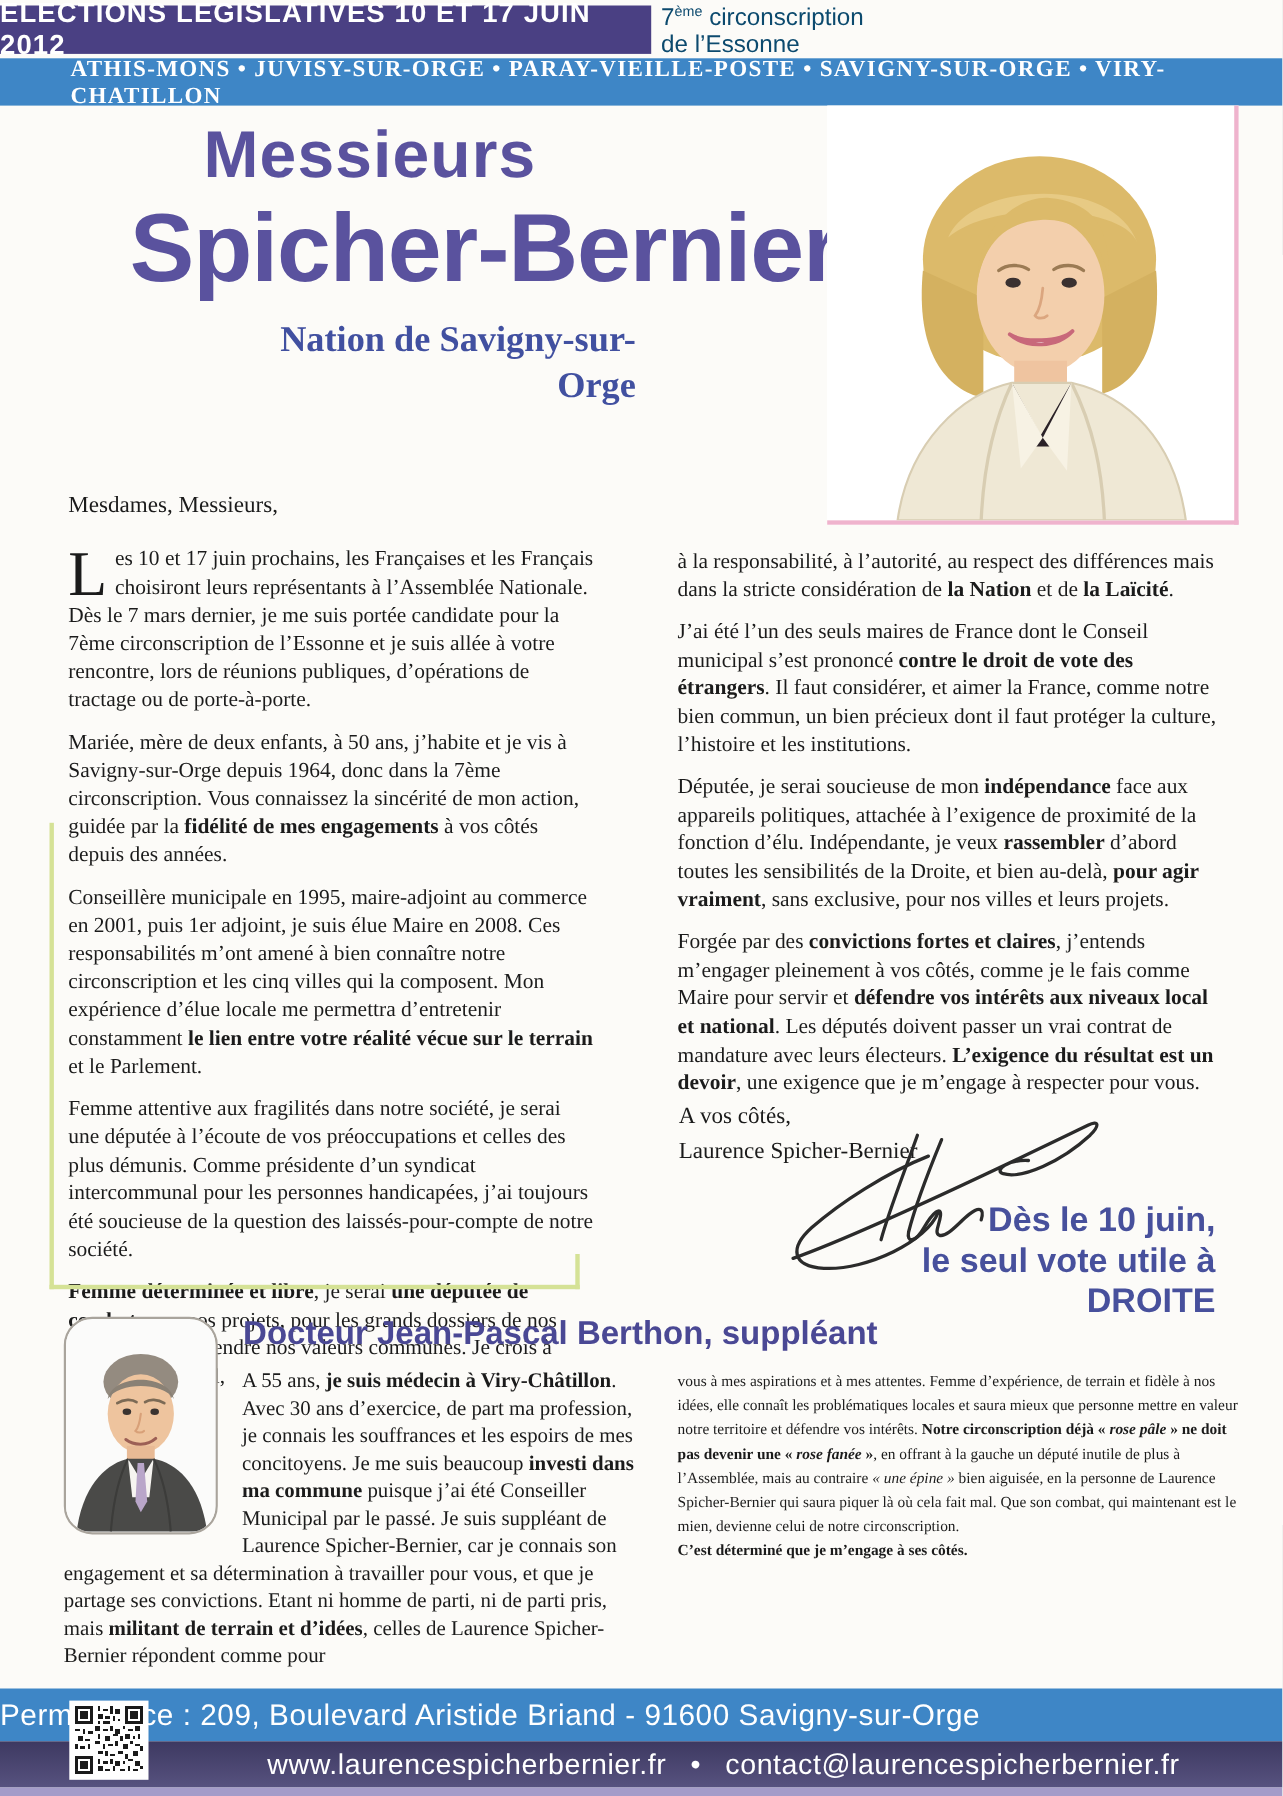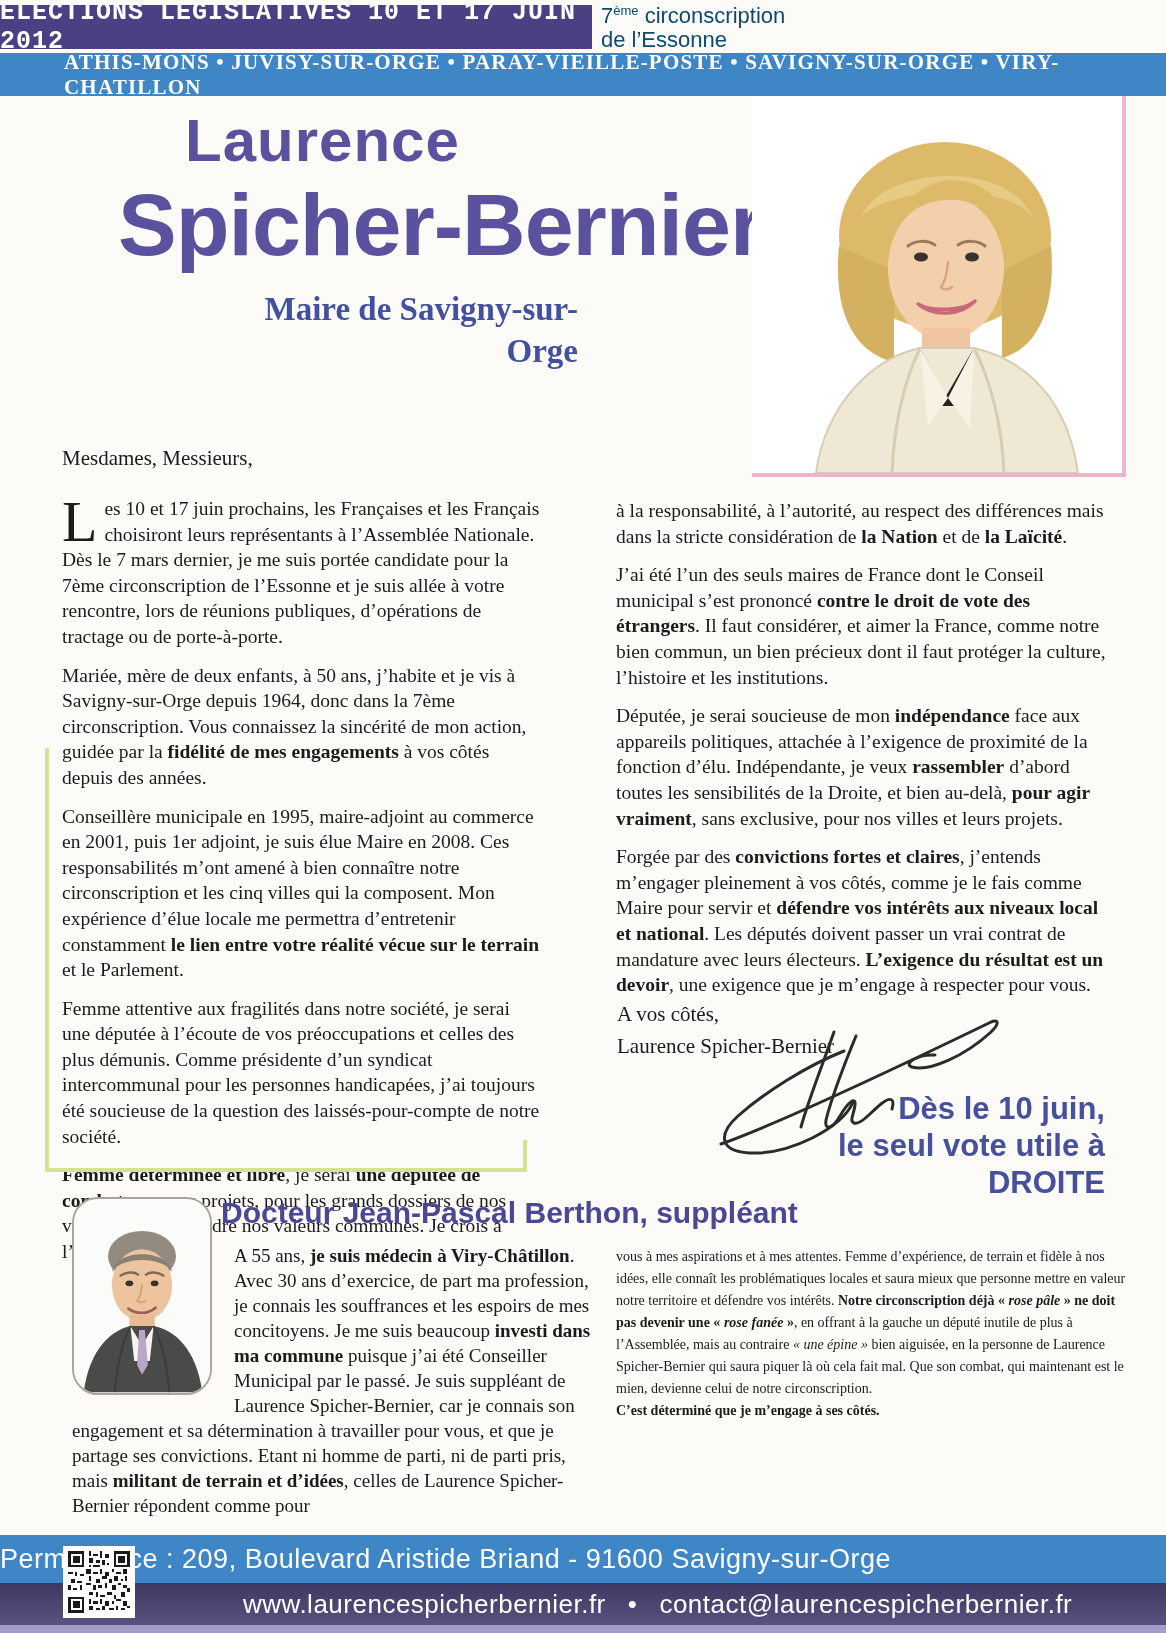--- a/index.html
+++ b/index.html
@@ -1,20 +1,20 @@
 <!DOCTYPE html>
 <html><head>
 <meta charset="utf-8">
 <style>
   html,body{margin:0;padding:0;background:#e8e8e8;}
   .page{position:relative;width:1166px;height:1633px;margin:0 auto;background:#fcfbf8;overflow:hidden;
         font-family:"Liberation Serif",serif;color:#1b1b1b;}
   
   .banner-top{position:absolute;left:0;top:5px;width:592px;height:44px;background:#4a4083;
-        color:#fff;font-family:Liberation Mono, monospace;font-weight:700;font-size:25px;
+        color:#fff;font-family:Liberation Sans, sans-serif;font-weight:700;font-size:25px;
         letter-spacing:1px;display:flex;align-items:center;justify-content:center;}
   .district{position:absolute;left:601px;top:4px;font-family:"Liberation Sans",sans-serif;
         font-size:22px;color:#0c4a6e;line-height:24px;}
   .district sup{font-size:13px;line-height:0;}
   .band-cities{position:absolute;left:0;top:53px;width:1166px;height:43px;background:#3e86c6;
         color:#fff;font-family:Liberation Serif, serif;font-weight:700;font-size:21px;
         letter-spacing:1.2px;display:flex;align-items:center;padding-left:64px;box-sizing:border-box;}
   
   .name-first{position:absolute;left:185px;top:106px;font-family:"Liberation Sans",sans-serif;
         font-weight:700;font-size:60px;color:#5a529e;letter-spacing:1px;}
@@ -37,21 +37,21 @@
   .gf-left{left:45px;top:748px;width:4px;height:424px;}
   .gf-bottom{left:45px;top:1168px;width:482px;height:4px;}
   .gf-up{left:523px;top:1140px;width:4px;height:32px;}
   .closing{position:absolute;left:617px;top:998px;font-size:21px;line-height:32px;}
   .sig{position:absolute;left:693px;top:1006px;width:312px;height:152px;}
   .slogan{position:absolute;left:770px;top:1090px;width:335px;text-align:right;
         font-family:"Liberation Sans",sans-serif;font-weight:700;font-size:31px;line-height:37px;color:#47509c;}
   
   .supp-head{position:absolute;left:221px;top:1196px;font-family:"Liberation Sans",sans-serif;
         font-weight:700;font-size:30px;color:#4a4894;}
-  .supp-left{position:absolute;left:72px;top:1197px;width:524px;}
+  .supp-left{position:absolute;left:58px;top:1197px;width:524px;}
   .supp-left .para{margin-top:46px;font-size:19px;line-height:25px;}
   .photo-float{float:left;width:140px;height:198px;margin:0 22px 6px 0;border:2px solid #a9a49c;
         border-radius:26px;overflow:hidden;background:#fbfbfa;box-sizing:border-box;}
   .photo-float svg{display:block;width:100%;height:100%;}
   .supp-right{position:absolute;left:616px;top:1246px;width:522px;}
   .supp-right .para{margin:0;font-size:14px;line-height:22px;}
   
   .f-blue{position:absolute;left:0;top:1535px;width:1166px;height:48px;background:#3e86c6;color:#fff;
         font-family:"Liberation Sans",sans-serif;font-size:27px;letter-spacing:0.5px;
         display:flex;align-items:center;box-sizing:border-box;}
@@ -72,24 +72,24 @@
     <span>ELECTIONS LEGISLATIVES 10 ET 17 JUIN 2012</span>
   </div>
   <div class="district">
     <div><span>7</span><sup>ème</sup><span> circonscription</span></div>
     <div>de l’Essonne</div>
   </div>
   <div class="band-cities">
     <span>ATHIS-MONS • JUVISY-SUR-ORGE • PARAY-VIEILLE-POSTE • SAVIGNY-SUR-ORGE • VIRY-CHATILLON</span>
   </div>
 
-  <div class="name-first">Laurence</div>
+  <div class="name-first">Messieurs</div>
   <div class="name-last">Spicher-Bernier</div>
   <div class="cand-titles">
-    <div>Maire de Savigny-sur-Orge</div>
+    <div>Nation de Savigny-sur-Orge</div>
   </div>
 
   <div class="photo-w">
     <svg viewBox="0 0 370 377">
       <rect width="370" height="377" fill="#ffffff"></rect>
       <ellipse cx="193" cy="140" rx="106" ry="94" fill="#dcba6a"></ellipse>
       <path d="M87 150 C80 225 108 258 142 266 L142 175 Z" fill="#d4b160"></path>
       <path d="M299 150 C305 220 280 254 250 262 L250 175 Z" fill="#d4b160"></path>
       <path d="M110 120 C130 70 260 62 282 125 C270 90 150 85 110 120 Z" fill="#e7ca84"></path>
       <ellipse cx="194" cy="172" rx="58" ry="72" fill="#f3cfac"></ellipse>

